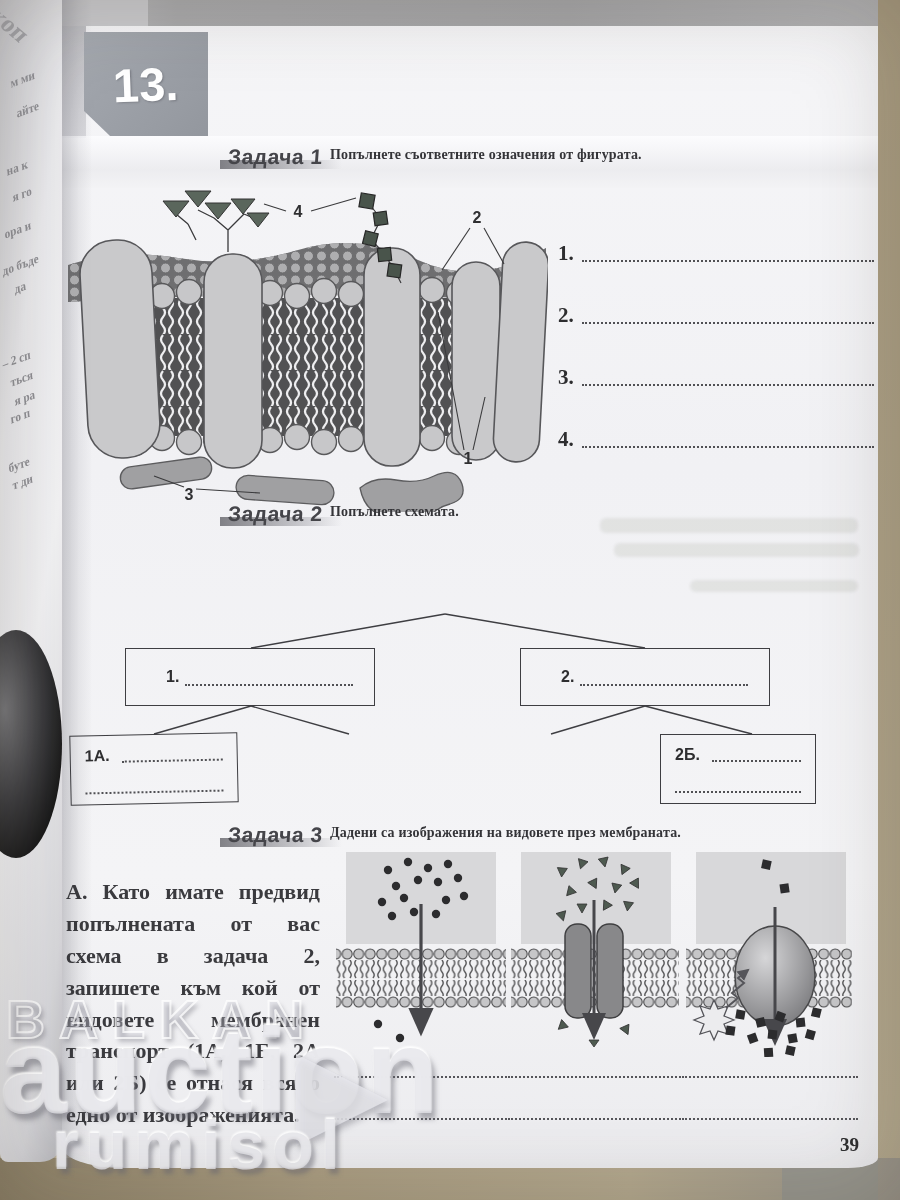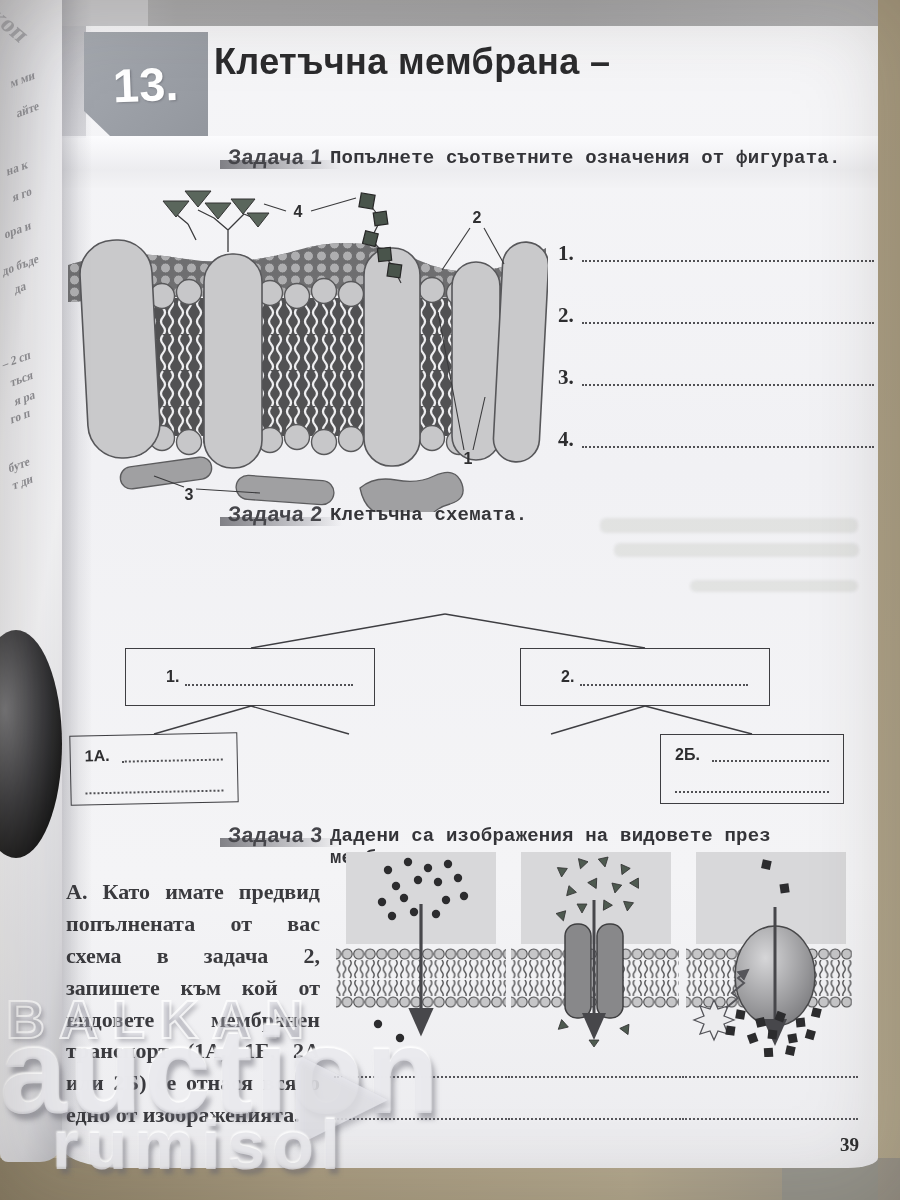--- a/index.html
+++ b/index.html
@@ -50,22 +50,22 @@
   .title{position:absolute;left:152px;top:40px;font-size:36px;font-weight:bold;color:#2b2b2d;
     line-height:1.2;letter-spacing:.4px;}
 
   
   .tag{position:absolute;left:166px;width:150px;}
   .tag .t{position:relative;z-index:2;font-size:21px;font-weight:bold;color:#45454a;
     letter-spacing:.5px;transform:skewX(-4deg);display:inline-block;}
   .tag .bar{position:absolute;left:-8px;top:15px;width:122px;height:9px;z-index:1;
     background:linear-gradient(90deg,rgba(108,108,114,.85),rgba(168,168,174,.5) 70%,rgba(200,200,206,0));}
   .tag1{top:145px}.tag2{top:502px}.tag3{top:823px}
-  .instr{position:absolute;left:268px;font-family:Liberation Mono, monospace;font-weight:bold;
-    font-size:19px;color:#343438;letter-spacing:.2px;}
+  .instr{position:absolute;left:268px;font-family:Liberation Serif, serif;font-weight:bold;
+    font-size:14px;color:#343438;letter-spacing:.2px;}
   .in1{top:147px;width:540px}.in2{top:504px;width:400px}.in3{top:825px;width:545px}
 
   
   .answers1{position:absolute;left:496px;top:240px;width:316px;}
   .ansrow{display:flex;align-items:flex-end;margin-bottom:36px;height:26px;}
   .ansrow .n{font-family:"Liberation Serif",serif;font-weight:bold;font-size:21px;color:#2d2d2f;}
   .dots{border-bottom:2.3px dotted #505054;height:12px;}
   .ansrow .dots{flex:1;margin:0 0 4px 8px;}
 
   
@@ -77,21 +77,21 @@
   .flow svg{position:absolute;inset:0;}
   .fc{position:absolute;border:1.6px solid #3e3e42;box-sizing:border-box;color:#2e2e30;}
   .fc-root{left:233px;top:4px;width:300px;height:58px;border-width:2px;display:flex;
     align-items:center;justify-content:center;font-size:17px;font-weight:bold;letter-spacing:.3px;}
   .fc-mid{top:96px;width:250px;height:58px;display:flex;align-items:center;padding-left:40px;}
   .fc-m1{left:63px}.fc-m2{left:458px}
   .fc .num{font-size:16px;font-weight:bold;margin-right:6px;}
   .fc-mid .dots{width:168px;margin-bottom:-4px;}
   .fc-leaf{top:182px;height:70px;padding:11px 14px 0;}
   .fc-l1{left:8px;width:168px;transform:rotate(-1.2deg);}
-  .fc-l2{left:200px;width:174px}.fc-l3{left:400px;width:178px}.fc-l4{left:598px;width:184px}
+  .fc-l2{left:200px;width:174px}.fc-l3{left:400px;width:178px}.fc-l4{left:598px;width:156px}
   .leafline1{display:flex;align-items:flex-end;}
   .leafline1 .dots{flex:1;margin:0 0 2px 6px;}
   .leafline2{margin-top:15px;}
   .leafline2 .dots{width:100%;display:block;}
 
   
   .para-a{position:absolute;left:4px;top:876px;width:254px;font-family:"Liberation Serif",serif;
     font-weight:bold;font-size:22px;line-height:1.45;color:#3a3a3e;text-align:justify;}
   .timg{position:absolute;top:852px;}
   .ti1{left:268px}.ti2{left:443px}.ti3{left:618px}
@@ -150,21 +150,20 @@
     <div class="top-band"></div>
     <div class="top-band-light"></div>
     <div class="left-col-strip"></div>
     <div class="header-fade"></div>
     <div class="spine-shadow"></div>
 
     <div class="chapter-box">
       <span>13.</span>
     </div>
     <div class="title">
-      <div>Клетъчна мембрана –</div>
     </div>
 
     <div class="tag tag1">
       <span class="t">Задача 1</span>
       <span class="bar"></span>
     </div>
     <div class="instr in1">Попълнете съответните означения от фигурата.</div>
 
     <div class="figwrap fw-mem">
       <svg width="480" height="322" viewBox="0 0 480 322">
@@ -293,21 +292,21 @@
       <div class="ansrow">
         <span class="n">4.</span>
         <span class="dots"></span>
       </div>
     </div>
 
     <div class="tag tag2">
       <span class="t">Задача 2</span>
       <span class="bar"></span>
     </div>
-    <div class="instr in2">Клетъчна схемата.</div>
+    <div class="instr in2">Попълнете схемата.</div>
 
     <div class="flow">
       <svg width="816" height="258" viewBox="0 0 816 258">
         <g stroke="#3e3e42" stroke-width="1.4">
           <line x1="383" y1="62" x2="189" y2="96"></line>
             <line x1="383" y1="62" x2="583" y2="96"></line>
           <line x1="189" y1="154" x2="92" y2="182"></line>
             <line x1="189" y1="154" x2="287" y2="182"></line>
           <line x1="583" y1="154" x2="489" y2="182"></line>
             <line x1="583" y1="154" x2="690" y2="182"></line>

